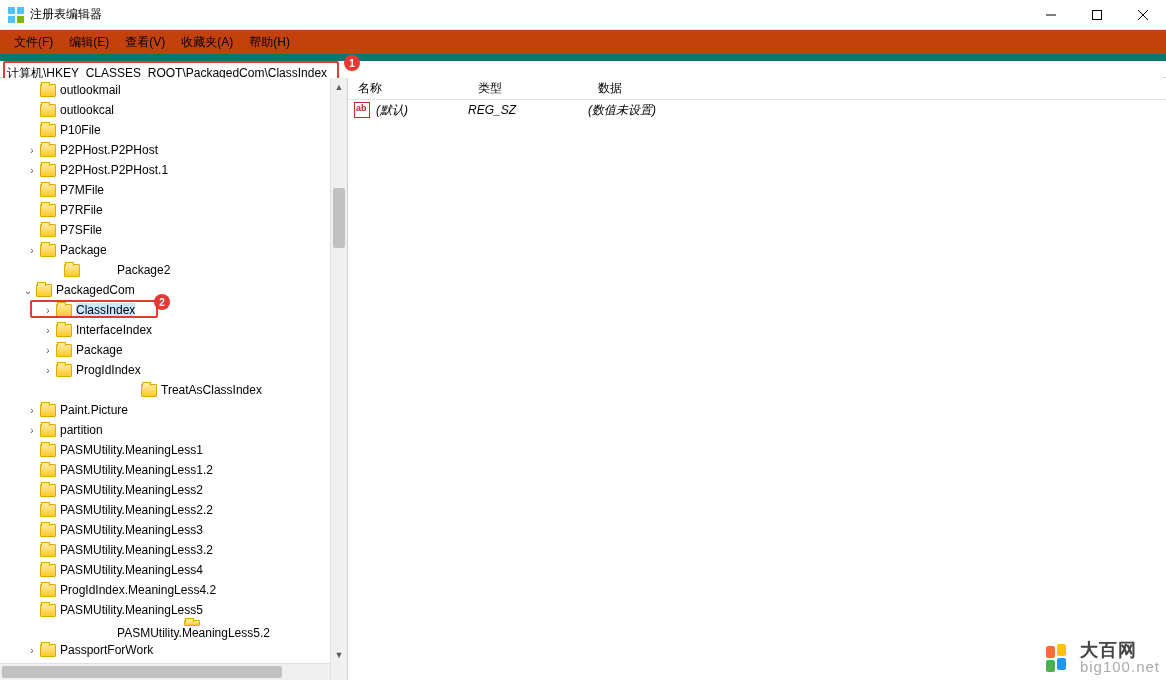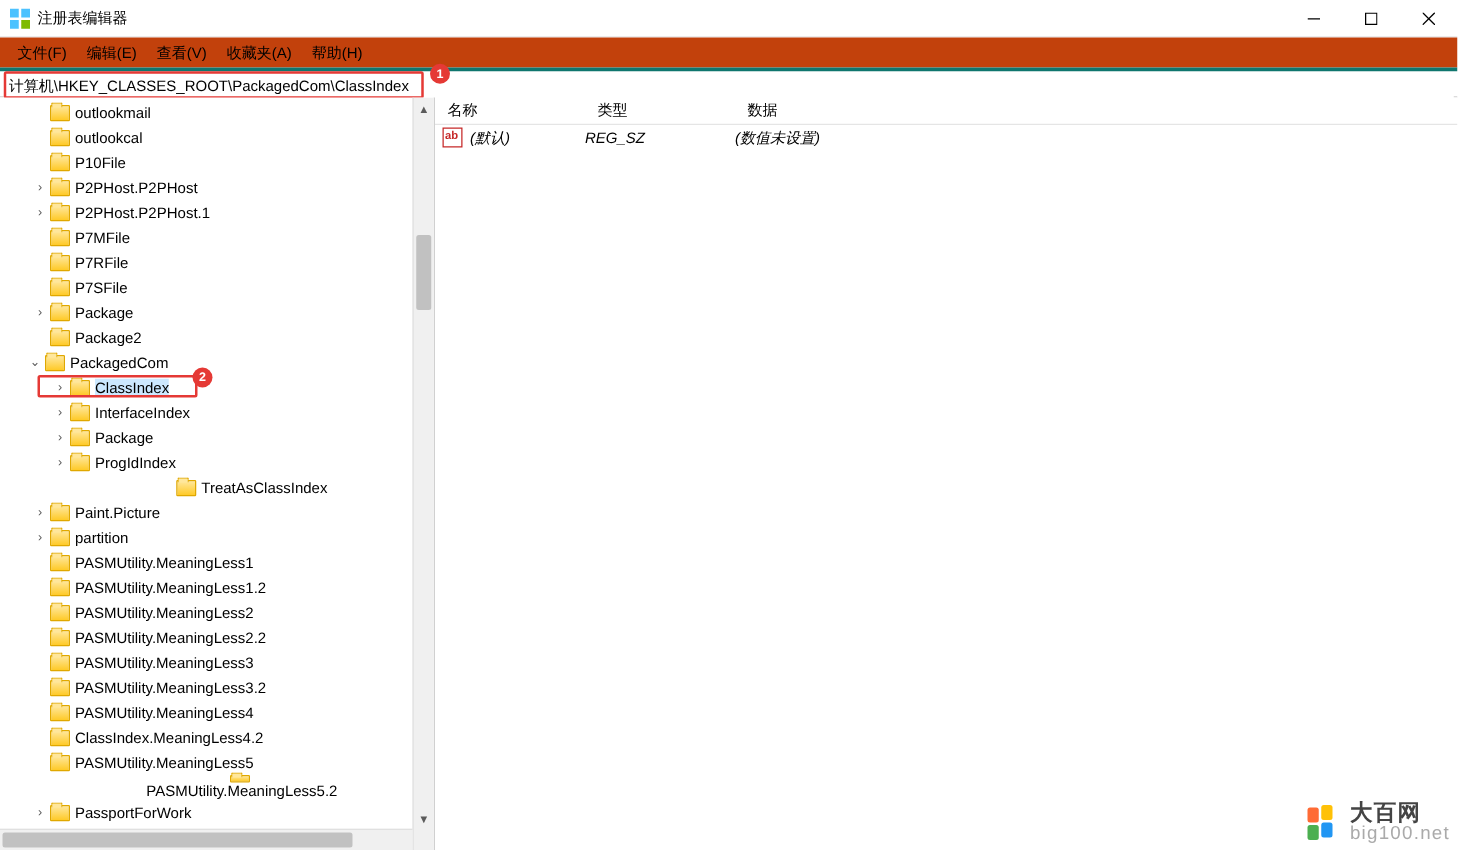--- a/index.html
+++ b/index.html
@@ -11,21 +11,21 @@
 .titlebar .app-icon .c1 { background: #4cc2ff; margin-right: 2px; margin-bottom: 2px; }
 .titlebar .app-icon .c2 { background: #4cc2ff; margin-bottom: 2px; }
 .titlebar .app-icon .c3 { background: #4cc2ff; margin-right: 2px; }
 .titlebar .app-icon .c4 { background: #7fba00; }
 .winbtns { margin-left: auto; display: flex; }
 .winbtn { width: 46px; height: 30px; display: flex; align-items: center; justify-content: center; color: #000; }
 
 .menubar { height: 24px; display: flex; align-items: center; padding-left: 6px; background: #c2410c; }
 .menu-item { padding: 2px 8px; color: #000; }
 
-.address-row { position: relative; height: 24px; border-top: 3px solid #0f766e; border-bottom: 1px solid #d0d0d0; }
+.address-row { position: relative; height: 24px; border-top: 7px solid #0f766e; border-bottom: 1px solid #d0d0d0; }
 .address-input { position: absolute; left: 3px; right: 3px; top: 2px; height: 20px; border: none; outline: none; padding: 0 4px; color: #000; background: #fff; }
 .address-highlight { position: absolute; left: 3px; top: 0px; height: 22px; border: 2px solid #e53935; border-radius: 2px; pointer-events: none; }
 .callout { position: absolute; width: 16px; height: 16px; border-radius: 50%; background: #e53935; color: #fff; font-size: 10px; display: flex; align-items: center; justify-content: center; font-weight: bold; }
 
 .main { display: flex; height: calc(680px - 30px - 24px - 24px); }
 .tree-pane { width: 348px; border-right: 1px solid #d0d0d0; overflow: hidden; position: relative; background: #fff; }
 .tree { padding-top: 2px; }
 .tree-row { height: 20px; display: flex; align-items: center; white-space: nowrap; position: relative; }
 .tree-row .expander { width: 12px; text-align: center; color: #5b5b5b; font-size: 10px; margin-right: 2px; }
 .tree-row .folder { width: 16px; height: 13px; background: linear-gradient(#ffe79c, #ffca28); border: 1px solid #e0a800; border-radius: 1px; margin-right: 4px; position: relative; }
@@ -135,21 +135,21 @@
         </div>
         <div class="tree-row" style="padding-left: 40px;">
           <span class="folder"></span>
           <span class="label">P7SFile</span>
         </div>
         <div class="tree-row" style="padding-left: 26px;">
           <span class="expander">›</span>
           <span class="folder"></span>
           <span class="label">Package</span>
         </div>
-        <div class="tree-row" style="padding-left: 40px;">
+        <div class="tree-row" style="padding-left: 64px; gap: 33px;">
           <span class="folder"></span>
           <span class="label">Package2</span>
         </div>
         <div class="tree-row" style="padding-left: 22px;">
           <span class="expander">⌄</span>
           <span class="folder"></span>
           <span class="label">PackagedCom</span>
         </div>
         <div class="tree-row selected" style="padding-left: 42px;">
           <span class="expander">›</span>
@@ -208,21 +208,21 @@
         <div class="tree-row" style="padding-left: 40px;">
           <span class="folder"></span>
           <span class="label">PASMUtility.MeaningLess3.2</span>
         </div>
         <div class="tree-row" style="padding-left: 40px;">
           <span class="folder"></span>
           <span class="label">PASMUtility.MeaningLess4</span>
         </div>
         <div class="tree-row" style="padding-left: 40px;">
           <span class="folder"></span>
-          <span class="label">ClassIndex.MeaningLess4.2</span>
+          <span class="label">ProgIdIndex.MeaningLess4.2</span>
         </div>
         <div class="tree-row" style="padding-left: 40px;">
           <span class="folder"></span>
           <span class="label">PASMUtility.MeaningLess5</span>
         </div>
         <div class="tree-row" style="padding-left: 40px; flex-direction: column;">
           <span class="folder"></span>
           <span class="label">PASMUtility.MeaningLess5.2</span>
         </div>
         <div class="tree-row" style="padding-left: 26px;">

